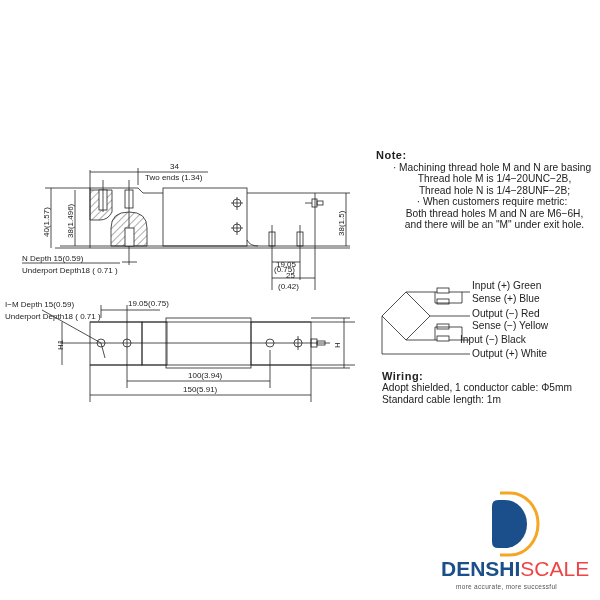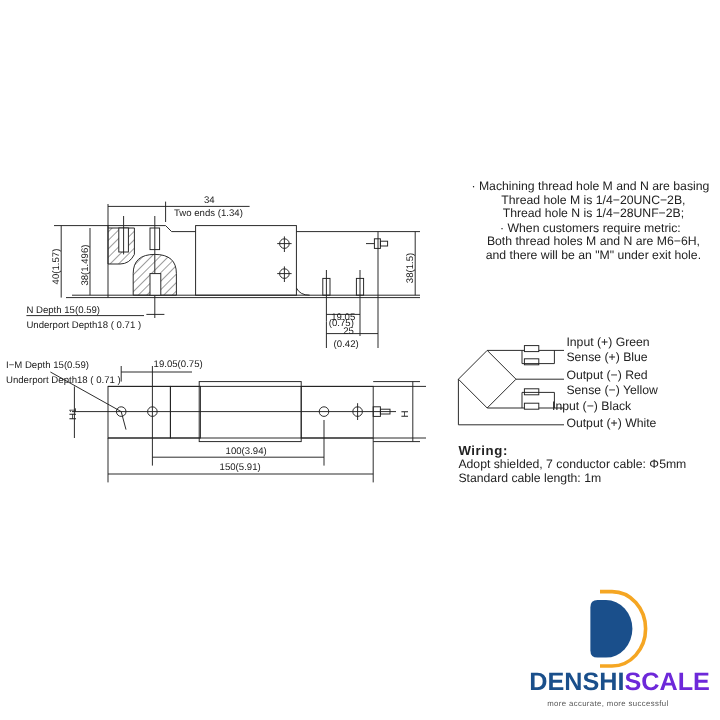--- a/index.html
+++ b/index.html
@@ -9,21 +9,21 @@
   .note .title { font-weight:bold; font-size:11px; letter-spacing:0.5px; }
   .note .line { white-space:nowrap;text-align:center; }
   .note .indent1 { padding-left:8px; }
   .note .indent2 { padding-left:16px; }
   .note .indent3 { padding-left:13px; }
   .wire-label { position:absolute; font-size:10.2px; color:#222; white-space:nowrap; }
   .wiring { position:absolute; left:382px; top:370px; font-size:10.2px; line-height:12px; color:#222; }
   .wiring .title { font-weight:bold; font-size:11px; letter-spacing:0.5px; }
   .brand { position:absolute; left:441px; top:557px; font-size:21px; font-weight:bold; letter-spacing:0px; white-space:nowrap; }
   .brand .a { color:#1a4f8b; }
-  .brand .b { color:#6d28d9; font-weight:bold; }
+  .brand .b { color:#ef4444; font-weight:normal; }
   .tagline { position:absolute; left:456px; top:583px; font-size:6.5px; color:#555; white-space:nowrap; letter-spacing:0.3px; }
   .dim { position:absolute; font-size:8px; color:#222; white-space:nowrap; }
   .dimv { position:absolute; font-size:8px; color:#222; white-space:nowrap; transform:rotate(-90deg); transform-origin:left top; }
 </style>
 </head>
 <body>
 
 <svg id="drawing" width="600" height="600" viewBox="0 0 600 600" xmlns="http://www.w3.org/2000/svg">
   <defs>
     <pattern id="hatch" width="5" height="5" patternUnits="userSpaceOnUse" patternTransform="rotate(45)">
@@ -136,38 +136,39 @@
     <line x1="462" y1="327" x2="462" y2="340"></line>
   </g>
 
   <g>
     <path d="M498,500 L505,500 A22,24 0 0 1 505,548 L498,548 Q492,548 492,542 L492,506 Q492,500 498,500 Z" fill="#1a4f8b"></path>
     <path d="M500,493 L510,493 A28,31 0 0 1 510,555 L500,555" fill="none" stroke="#f5a623" stroke-width="3"></path>
   </g>
 </svg>
 
 <div class="note">
+  <div class="title">Note:</div>
   <div class="line indent1">· Machining thread hole M and N are basing</div>
   <div class="line indent3">Thread hole M is 1/4−20UNC−2B,</div>
   <div class="line indent3">Thread hole N is 1/4−28UNF−2B;</div>
   <div class="line indent1">· When customers require metric:</div>
   <div class="line indent3">Both thread holes M and N are M6−6H,</div>
   <div class="line indent3">and there will be an "M" under exit hole.</div>
 </div>
 
 <div class="wire-label" style="left:472px;top:280px">Input (+) Green</div>
 <div class="wire-label" style="left:472px;top:293px">Sense (+) Blue</div>
 <div class="wire-label" style="left:472px;top:308px">Output (−) Red</div>
 <div class="wire-label" style="left:472px;top:320px">Sense (−) Yellow</div>
 <div class="wire-label" style="left:460px;top:334px">Input (−) Black</div>
 <div class="wire-label" style="left:472px;top:348px">Output (+) White</div>
 
 <div class="wiring">
   <div class="title">Wiring:</div>
-  <div>Adopt shielded, 7 conductor cable: Φ5mm</div>
+  <div>Adopt shielded, 1 conductor cable: Φ5mm</div>
   <div>Standard cable length: 1m</div>
 </div>
 
 <div class="dim" style="left:170px;top:162px">34</div>
 <div class="dim" style="left:145px;top:173px">Two ends (1.34)</div>
 <div class="dimv" style="left:42px;top:237px">40(1.57)</div>
 <div class="dimv" style="left:66px;top:238px">38(1.496)</div>
 <div class="dimv" style="left:337px;top:236px">38(1.5)</div>
 <div class="dim" style="left:22px;top:254px">N Depth 15(0.59)</div>
 <div class="dim" style="left:22px;top:266px">Underport  Depth18 ( 0.71 )</div>

